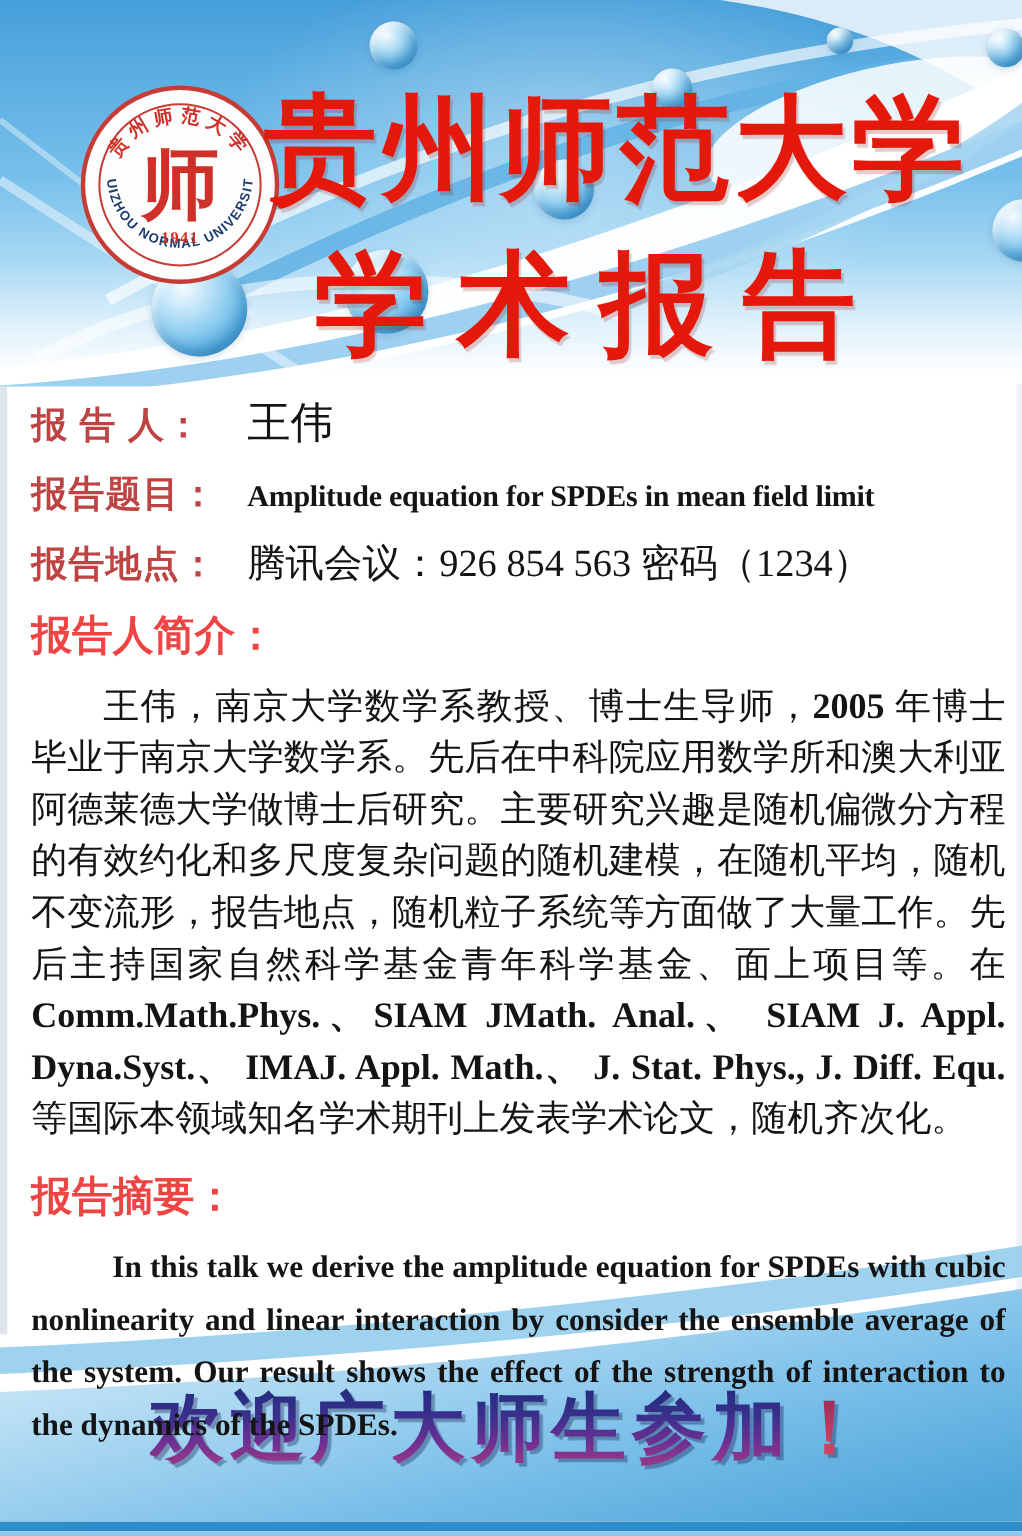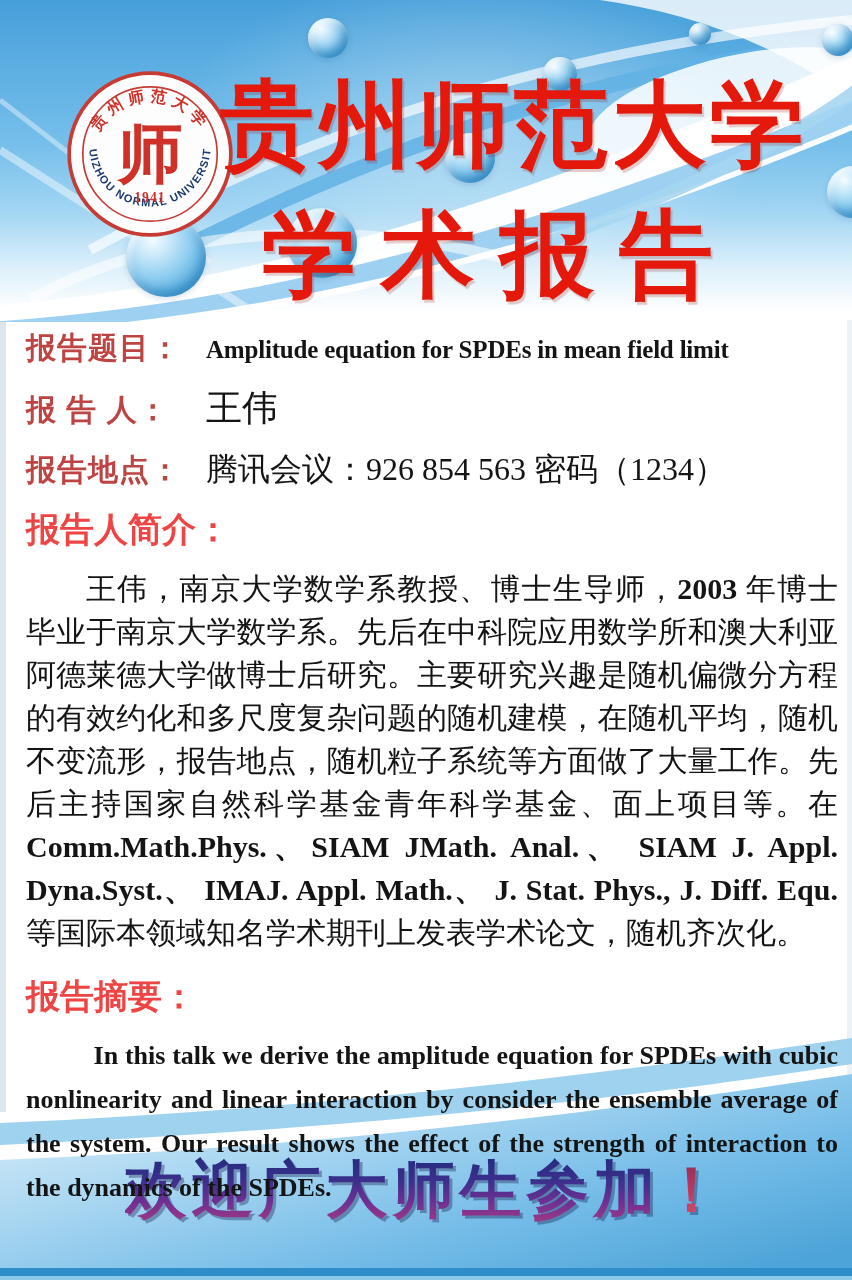--- a/index.html
+++ b/index.html
@@ -124,34 +124,34 @@
     <div class="title t1">贵州师范大学</div>
     <div class="title t2">学术报告</div>
   </header>
 
   <div class="edge l"></div>
   <div class="edge r"></div>
 
   <main class="bodyc">
 
     <div class="info-row">
+      <span class="lbl">报 告 人：</span>
+      <span class="val big">王伟</span>
+    </div>
+    <div class="info-row">
       <span class="lbl">报告题目：</span>
       <span class="val en">Amplitude equation for SPDEs in mean field limit</span>
-    </div>
-    <div class="info-row">
-      <span class="lbl">报 告 人：</span>
-      <span class="val big">王伟</span>
     </div>
     <div class="info-row">
       <span class="lbl">报告地点：</span>
       <span class="val cn">腾讯会议：926 854 563 密码（1234）</span>
     </div>
 
     <div class="sec">报告人简介：</div>
-    <p class="bio"><span>王伟，南京大学数学系教授、博士生导师，</span><b>2003</b><span> 年博士毕业于南京大学数学系。先后在中科院应用数学所和澳大利亚阿德莱德大学做博士后研究。主要研究兴趣是随机偏微分方程的有效约化和多尺度复杂问题的随机建模，在随机平均，随机不变流形，报告地点，随机粒子系统等方面做了大量工作。先后主持国家自然科学基金青年科学基金、面上项目等。在 </span><b>Comm.Math.Phys.、SIAM JMath. Anal.、 SIAM J. Appl. Dyna.Syst.、 IMAJ. Appl. Math.、 J. Stat. Phys., J. Diff. Equ.</b><span> 等国际本领域知名学术期刊上发表学术论文，随机齐次化。</span></p>
+    <p class="bio"><span>王伟，南京大学数学系教授、博士生导师，</span><b>2005</b><span> 年博士毕业于南京大学数学系。先后在中科院应用数学所和澳大利亚阿德莱德大学做博士后研究。主要研究兴趣是随机偏微分方程的有效约化和多尺度复杂问题的随机建模，在随机平均，随机不变流形，报告地点，随机粒子系统等方面做了大量工作。先后主持国家自然科学基金青年科学基金、面上项目等。在 </span><b>Comm.Math.Phys.、SIAM JMath. Anal.、 SIAM J. Appl. Dyna.Syst.、 IMAJ. Appl. Math.、 J. Stat. Phys., J. Diff. Equ.</b><span> 等国际本领域知名学术期刊上发表学术论文，随机齐次化。</span></p>
 
     <div class="sec sec2">报告摘要：</div>
     <p class="abs">In this talk we derive the amplitude equation for SPDEs with cubic nonlinearity and linear interaction by consider the ensemble average of the system. Our result shows the effect of the strength of interaction to the dynamics of the SPDEs.</p>
   </main>
 
   <footer class="ftr">
     <svg viewBox="0 0 852 260" preserveAspectRatio="none">
       <defs>
         <linearGradient id="footGrad" x1="0" y1="0" x2="1" y2="0.9">
           <stop offset="0" stop-color="#e6f4fc"></stop>

